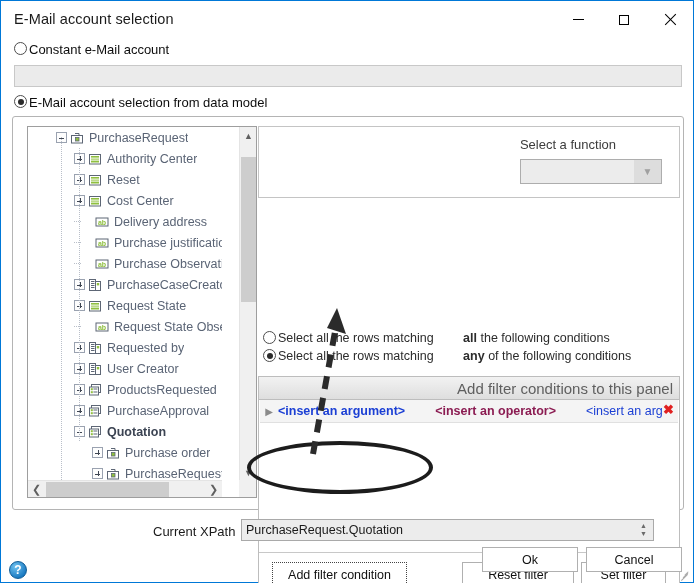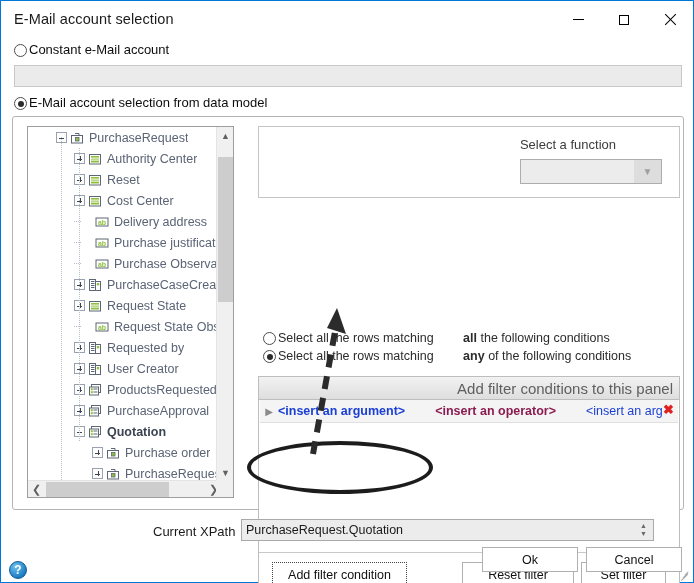--- a/index.html
+++ b/index.html
@@ -36,21 +36,21 @@
   .gl-min{display:block;width:11px;height:1px;background:#000;}
   .gl-max{display:block;width:10px;height:10px;border:1px solid #000;box-sizing:border-box;}
   .gl-close{display:block;width:13px;height:13px;position:relative;}
   .gl-close:before,.gl-close:after{
     content:"";position:absolute;left:-1px;top:6px;width:15px;height:1px;background:#000;
   }
   .gl-close:before{transform:rotate(45deg);}
   .gl-close:after{transform:rotate(-45deg);}
 
   
-  .radio-row{position:absolute;display:flex;align-items:flex-end;}
+  .radio-row{position:absolute;display:flex;align-items:flex-start;}
   .radio{
     width:13px;height:13px;border-radius:50%;
     border:1px solid #4d4d4d;box-sizing:border-box;background:#fff;
     position:relative;flex:0 0 auto;
   }
   .radio.on:after{
     content:"";position:absolute;left:2.5px;top:2.5px;width:6px;height:6px;
     border-radius:50%;background:#2b2b2b;
   }
   .radio-label{font-size:13px;color:#0d0d0d;margin-left:2px;white-space:nowrap;}
@@ -65,21 +65,21 @@
 
   
   .content{
     position:absolute;left:11px;top:115px;width:672px;height:394px;
     box-sizing:border-box;border:1px solid #b4b4b4;border-radius:3px;
     background:#ffffff;
   }
 
   
   .tree-panel{
-    position:absolute;left:14px;top:9px;width:207px;height:372px;
+    position:absolute;left:14px;top:9px;width:230px;height:372px;
     box-sizing:border-box;border:1px solid #9e9e9e;background:#ffffff;
     overflow:hidden;
   }
   .tree-view{
     position:absolute;left:0;top:0;width:194px;height:354px;
     overflow:hidden;
   }
   .tnode{
     position:relative;height:21px;display:flex;align-items:center;
     white-space:nowrap;font-size:12.5px;color:#5a6475;

